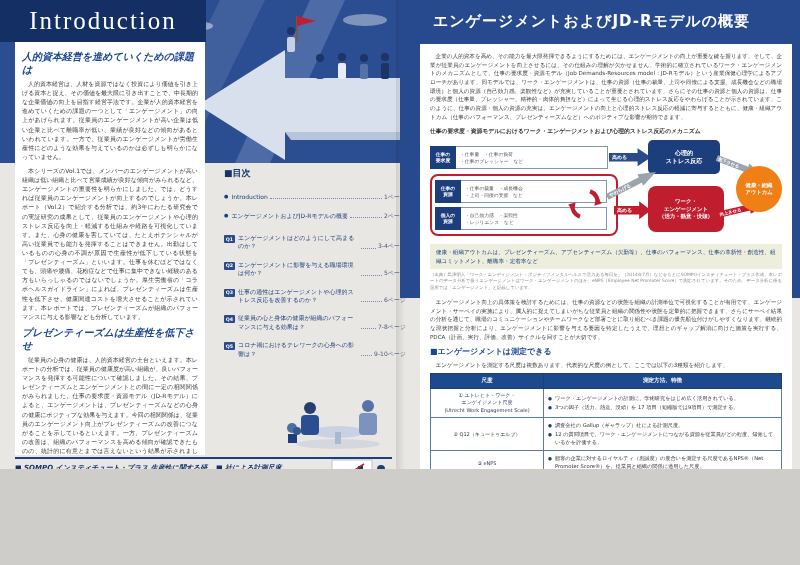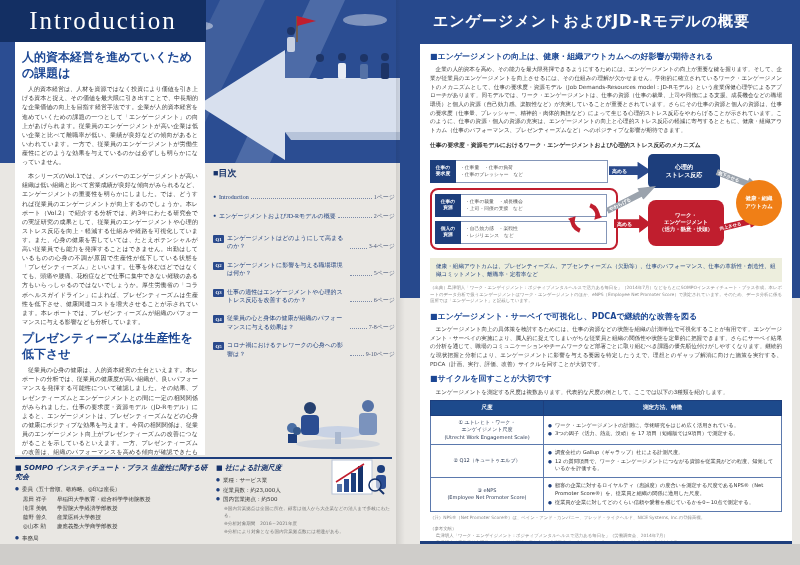--- a/index.html
+++ b/index.html
@@ -1,26 +1,26 @@
 <!DOCTYPE html>
 <html><head>
 <meta charset="utf-8">
 <style>
   html,body{margin:0;padding:0;background:#cfcdca;}
-  .spread{position:relative;width:800px;height:544px;background:#e9e7e3;overflow:hidden;
+  .spread{position:relative;width:800px;height:469px;background:#e9e7e3;overflow:hidden;
           font-family:"DejaVu Sans","Liberation Sans",sans-serif;}
   .abs{position:absolute;}
   
   .blue-panel-left{left:0;top:0;width:400px;height:163px;background:#2b4d92;}
   .title-block{left:0;top:0;width:206px;height:42px;background:#132f63;display:flex;align-items:center;justify-content:center;}
   .title-block .t{color:#fff;font-family:"Liberation Serif","DejaVu Serif",serif;font-size:25px;letter-spacing:2px;}
   .card-left{left:15px;top:42px;width:190px;height:413px;background:#fff;box-sizing:border-box;padding:8px 7px;overflow:hidden;}
-  .sec-h{font-size:12px;font-weight:bold;color:#1c4794;margin:0 0 3px 0;line-height:1.3;}
+  .sec-h{font-size:10px;font-weight:bold;color:#1c4794;margin:0 0 3px 0;line-height:1.3;font-style:italic;}
   .body-txt{font-size:6px;line-height:1.52;color:#3c3c3c;text-align:justify;margin:0 0 5px 0;}
-  .toc{left:213px;top:167px;width:182px;font-family:Liberation Serif, serif;}
+  .toc{left:224px;top:167px;width:182px;}
   .toc-h{font-size:9px;font-weight:bold;color:#16336b;margin-bottom:12px;}
   .toc-item{display:flex;gap:3px;margin-bottom:10px;font-size:6px;color:#1d3e7c;}
   .toc-bullet{color:#1d3e7c;font-size:5px;line-height:9px;}
   .q-badge{flex:0 0 11px;height:8px;background:#2a4a8c;color:#fff;font-size:4.8px;font-weight:bold;
            display:flex;align-items:center;justify-content:center;border-radius:1px;margin-top:1px;}
   .toc-line{flex:1;display:flex;align-items:flex-end;flex-wrap:nowrap;}
   .toc-label{max-width:72%;line-height:1.4;}
   .dots{flex:1;border-bottom:1px dotted #7b8aa8;margin:0 2px 2px 2px;min-width:6px;}
   .toc-page{white-space:nowrap;color:#4a5878;line-height:1.4;}
   .divider-left{left:15px;top:457px;width:377px;height:2px;background:#1d3e7c;}
@@ -243,21 +243,20 @@
   </svg>
 
   <div class="abs pagenum" style="left:0;top:546px;">1</div>
 
   <div class="abs gutter"></div>
 
   <div class="abs blue-panel-right"></div>
   <div class="abs rp-header">エンゲージメントおよびJD-Rモデルの概要</div>
 
   <div class="abs card-right">
-    <div class="rsec-h">■エンゲージメントの向上は、健康・組織アウトカムへの好影響が期待される</div>
     <p class="rbody">　企業の人的資本を高め、その能力を最大限発揮できるようにするためには、エンゲージメントの向上が重要な鍵を握ります。そして、企業が従業員のエンゲージメントを向上させるには、その仕組みの理解が欠かせません。学術的に確立されているワーク・エンゲージメントのメカニズムとして、仕事の要求度・資源モデル（Job Demands-Resources model：JD-Rモデル）という産業保健心理学によるアプローチがあります。同モデルでは、ワーク・エンゲージメントは、仕事の資源（仕事の裁量、上司や同僚による支援、成長機会などの職場環境）と個人の資源（自己効力感、楽観性など）が充実していることが重要とされています。さらにその仕事の資源と個人の資源は、仕事の要求度（仕事量、プレッシャー、精神的・肉体的負担など）によって生じる心理的ストレス反応をやわらげることが示されています。このように、仕事の資源・個人の資源の充実は、エンゲージメントの向上と心理的ストレス反応の軽減に寄与するとともに、健康・組織アウトカム（仕事のパフォーマンス、プレゼンティーズムなど）へのポジティブな影響が期待できます。</p>
 
     <div class="fig-cap">仕事の要求度・資源モデルにおけるワーク・エンゲージメントおよび心理的ストレス反応のメカニズム</div>
 
     <div class="figure">
 
       <div class="fbox" style="left:0;top:6px;width:178px;height:23px;">
         <div class="lbl pre">仕事の
 要求度</div>
         <div class="cnt pre">・仕事量　・仕事の負荷
@@ -305,24 +304,23 @@
       <div class="arrow" style="left:287px;top:63px;width:46px;height:13px;background:#c01e2e;font-size:4.4px;padding-left:2px;transform:rotate(-13deg);">
         <span>向上させる</span>
       </div>
       <div class="node pre" style="left:306px;top:26px;width:46px;height:46px;background:#f07f16;border-radius:50%;font-size:5.4px;line-height:1.35;">健康・組織
 アウトカム</div>
     </div>
 
     <div class="note-box">健康・組織アウトカムは、プレゼンティーズム、アブセンティーズム（欠勤等）、仕事のパフォーマンス、仕事の革新性・創造性、組織コミットメント、離職率・定着率など</div>
     <div class="src">（出典）島津明人「ワーク・エンゲイジメント：ポジティブメンタルヘルスで活力ある毎日を」（2014年7月）などをもとにSOMPOインスティチュート・プラス作成。本レポートのデータ分析で扱うエンゲージメントはワーク・エンゲージメントのほか、eNPS（Employee Net Promoter Score）で測定されています。そのため、データ分析に係る箇所では「エンゲージメント」と記載しています。</div>
 
-    <div class="rsec-h">■エンゲージメント・サーベイで可視化し、PDCAで継続的な改善を図る</div>
     <p class="rbody">　エンゲージメント向上の具体策を検討するためには、仕事の資源などの状態を組織の計測単位で可視化することが有用です。エンゲージメント・サーベイの実施により、属人的に捉えてしまいがちな従業員と組織の関係性や状態を定量的に把握できます。さらにサーベイ結果の分析を通じて、職場のコミュニケーションやチームワークなど部署ごとに取り組むべき課題の優先順位付けがしやすくなります。継続的な現状把握と分析により、エンゲージメントに影響を与える要因を特定したうえで、理想とのギャップ解消に向けた施策を実行する、PDCA（計画、実行、評価、改善）サイクルを回すことが大切です。</p>
 
-    <div class="rsec-h">■サイクルを回すことが大切です</div>
+    <div class="rsec-h">■エンゲージメントは測定できる</div>
     <div class="rintro">　エンゲージメントを測定する尺度は複数あります。代表的な尺度の例として、ここでは以下の3種類を紹介します。</div>
 
     <table class="scale">
       <tbody>
           <tr>
         <th style="width:104px;">尺度</th>
         <th>測定方法、特徴</th>
       </tr>
       <tr>
         <td class="nmcell pre">① ユトレヒト・ワーク・

